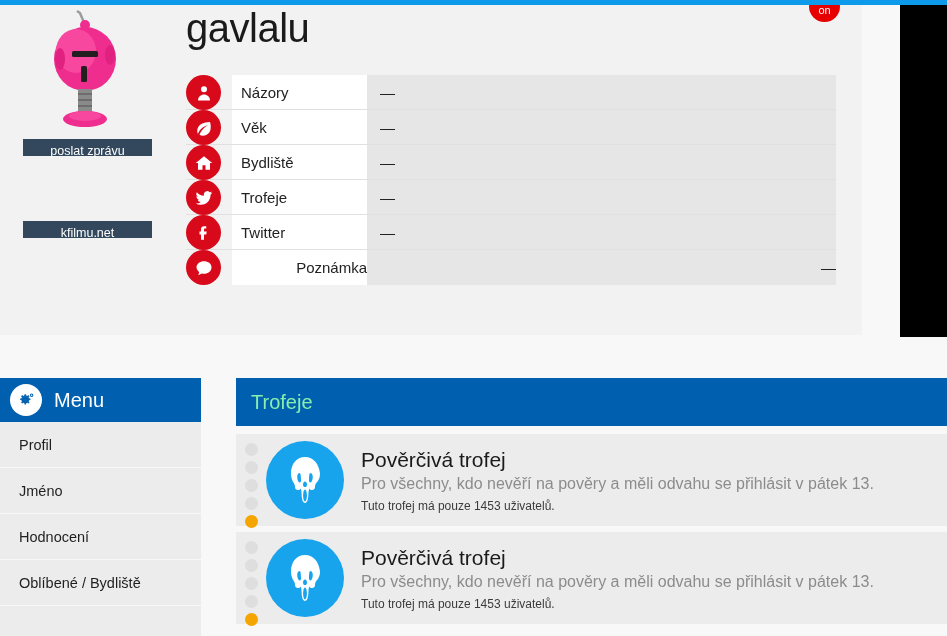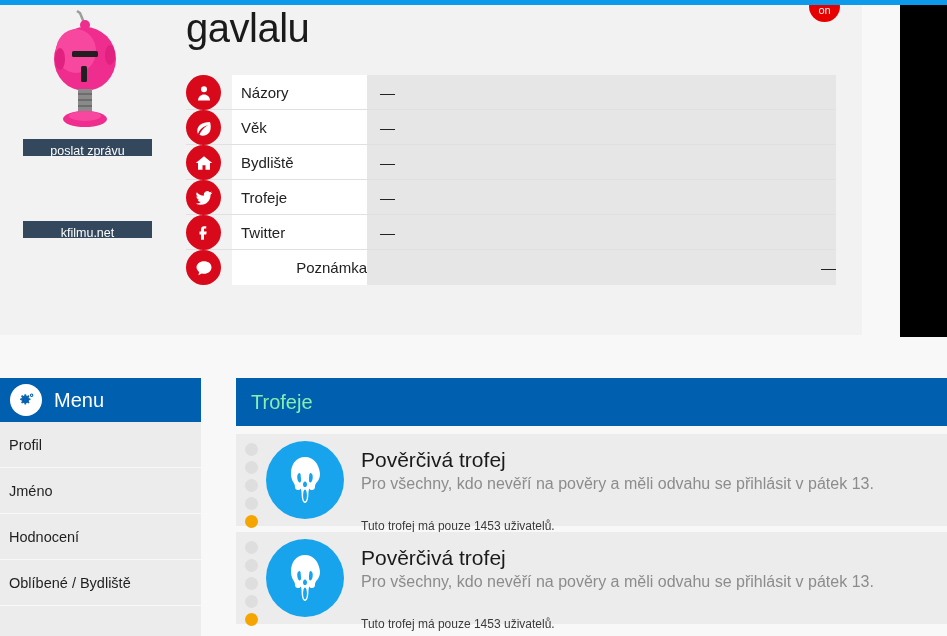--- a/index.html
+++ b/index.html
@@ -144,21 +144,21 @@
     color: #ffffff;
     font-size: 20px;
     margin-left: 12px;
   }
   .menu-item {
     height: 46px;
     line-height: 46px;
     background: #ececec;
     font-size: 14.5px;
     color: #1f1f1f;
-    padding-left: 9px;
+    padding-left: 19px;
     border-bottom: 1px solid #f8f8f8;
     cursor: pointer;
   }
 
   
   #trophy-panel {
     position: absolute; left: 236px; top: 378px;
     width: 711px;
   }
   #trophy-header {
@@ -215,21 +215,21 @@
   .trophy-desc {
     font-size: 16px;
     color: #8c8c8c;
     line-height: 22px;
     white-space: nowrap;
   }
   .trophy-count {
     font-size: 12px;
     color: #3b3b3b;
     line-height: 22px;
-    margin-top: 20px;
+    margin-top: 0;
   }
 </style>
 </head>
 <body>
 
 <div id="topbar"></div>
 
 <div id="ad-block"></div>
 
 <div id="profile-card">

